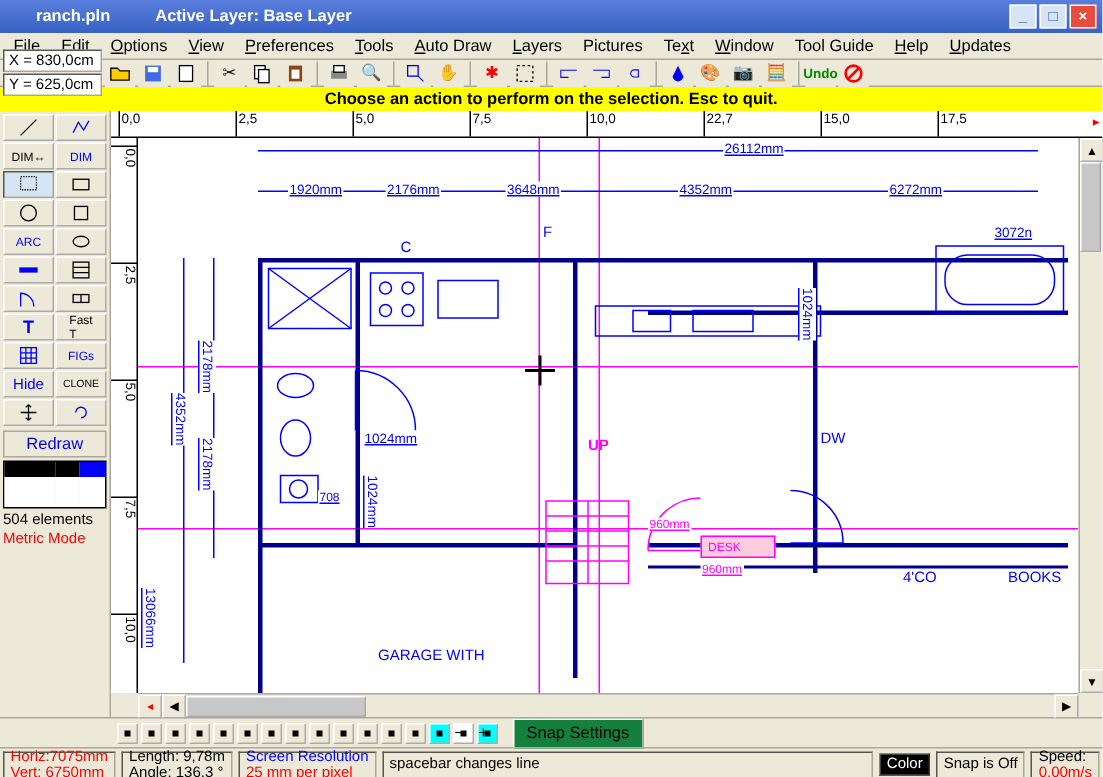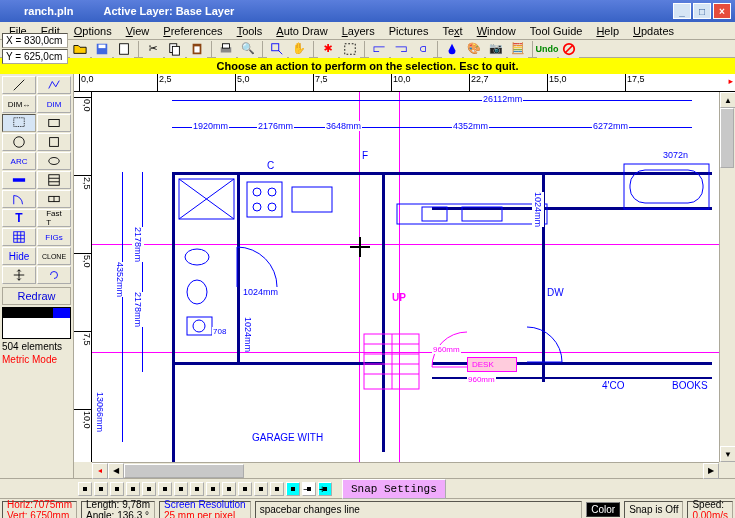--- a/index.html
+++ b/index.html
@@ -36,27 +36,27 @@
 .ruler-v .tick { position: absolute; left: 0; border-top: 1px solid #000; width: 18px; writing-mode: vertical-rl; padding-top: 1px; }
 .drawing { flex: 1; background: #fff; position: relative; overflow: hidden; }
 .scroll-v { width: 16px; background: #ece9d8; border-left: 1px solid #aca899; position: relative; }
 .scroll-h-row { height: 16px; display: flex; }
 .scroll-h { flex: 1; background: #ece9d8; border-top: 1px solid #aca899; display: flex; align-items: center; }
 .scrollbtn { width: 16px; height: 16px; background: #ece9d8; border: 1px outset #fff; display: flex; align-items: center; justify-content: center; font-size: 8px; cursor: pointer; }
 .scrollthumb { background: #c8c8c8; border: 1px outset #fff; }
 .snapbar { height: 20px; background: #ece9d8; border-top: 1px solid #aca899; display: flex; align-items: center; padding: 0 2px; gap: 2px; }
 .snapdot { width: 14px; height: 14px; border: 1px outset #fff; background: #ece9d8; position: relative; cursor: pointer; }
 .snapdot::after { content: ''; position: absolute; width: 4px; height: 4px; background: #000; top: 4px; left: 4px; }
-.snapsettings { border: 1px outset #fff; padding: 3px 8px; background: #f0abfc; cursor: pointer; margin-left: 8px; font-family: Liberation Mono, monospace; }
+.snapsettings { border: 1px outset #fff; padding: 3px 8px; background: #15803d; cursor: pointer; margin-left: 8px; }
 .statusbar { height: 22px; background: #ece9d8; border-top: 1px solid #aca899; display: flex; align-items: center; padding: 0 2px; gap: 4px; font-size: 10px; }
 .statuscell { border: 1px inset #aca899; padding: 1px 4px; height: 18px; display: flex; flex-direction: column; justify-content: center; }
 .statuscell.red { color: red; }
 .colorbtn { background: #000; color: #fff; padding: 1px 4px; border: 1px outset #888; cursor: pointer; }
 .dim-line { position: absolute; background: #00f; }
-.dim-text { position: absolute; color: #00f; font-size: 9px; background: #fff; padding: 0 1px; }
+.dim-text { position: absolute; color: #00f; font-size: 9px; background: #fff; padding: 0 1px; text-decoration: underline; }
 .wall { position: absolute; background: #00008b; }
 .magenta-line { position: absolute; background: #f0f; }
 .plan-text { position: absolute; font-size: 10px; color: #00f; }
 .up-text { position: absolute; font-size: 10px; color: #f0f; font-weight: bold; }
 .cursor-cross { position: absolute; width: 20px; height: 20px; }
 .cursor-cross::before { content: ''; position: absolute; left: 9px; top: 0; width: 2px; height: 20px; background: #000; }
 .cursor-cross::after { content: ''; position: absolute; top: 9px; left: 0; height: 2px; width: 20px; background: #000; }
 </style>
 </head>
 <body>
@@ -305,21 +305,21 @@
         <div class="magenta-line" style="left:0;top:260px;width:100%;height:1px"></div>
         <div class="magenta-line" style="left:267px;top:0;width:1px;height:100%"></div>
         <div class="magenta-line" style="left:307px;top:0;width:1px;height:100%"></div>
 
         <div class="dim-line" style="left:80px;top:8px;width:520px;height:1px"></div>
         <div class="dim-text" style="left:390px;top:2px">26112mm</div>
 
         <div class="dim-line" style="left:80px;top:35px;width:520px;height:1px"></div>
         <div class="dim-text" style="left:100px;top:29px">1920mm</div>
         <div class="dim-text" style="left:165px;top:29px">2176mm</div>
-        <div class="dim-text" style="left:233px;top:29px">3648mm</div>
+        <div class="dim-text" style="left:245px;top:29px">3648mm</div>
         <div class="dim-text" style="left:360px;top:29px">4352mm</div>
         <div class="dim-text" style="left:500px;top:29px">6272mm</div>
         <div class="dim-text" style="left:570px;top:58px">3072n</div>
 
         <div class="dim-line" style="left:30px;top:80px;width:1px;height:270px"></div>
         <div class="dim-line" style="left:50px;top:80px;width:1px;height:200px"></div>
         <div class="dim-text" style="left:40px;top:135px;writing-mode:vertical-rl">2178mm</div>
         <div class="dim-text" style="left:40px;top:200px;writing-mode:vertical-rl">2178mm</div>
         <div class="dim-text" style="left:22px;top:170px;writing-mode:vertical-rl">4352mm</div>
         <div class="dim-text" style="left:2px;top:300px;writing-mode:vertical-rl">13066mm</div>

